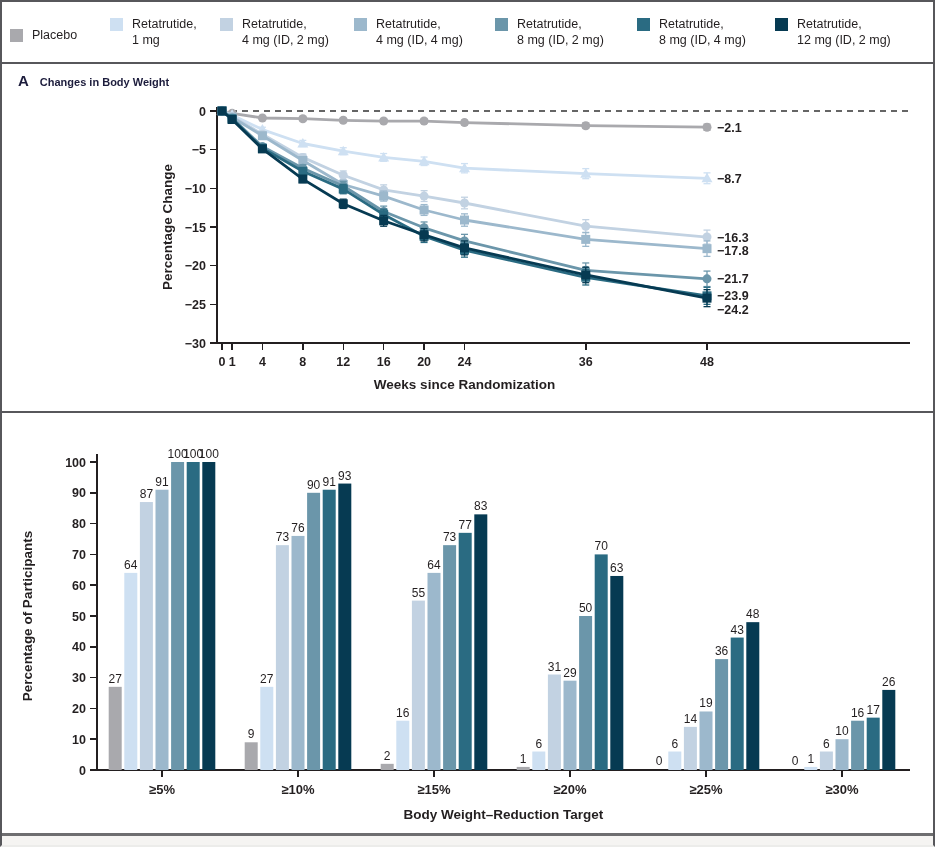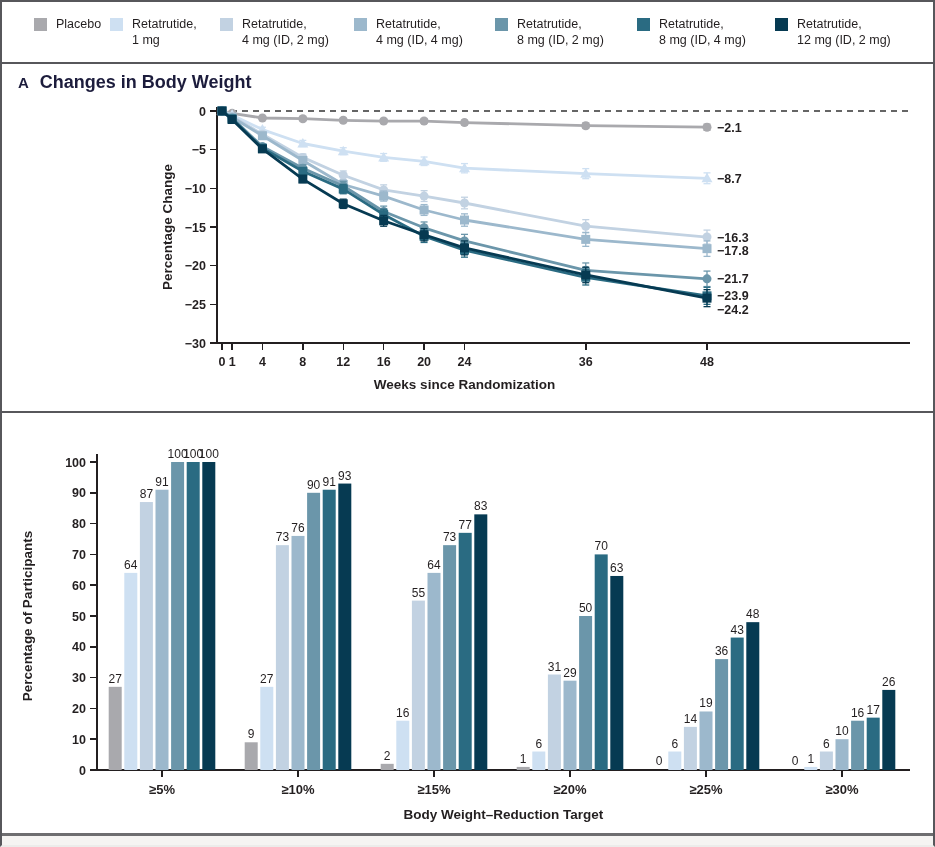--- a/index.html
+++ b/index.html
@@ -6,37 +6,37 @@
   #figure{position:relative;width:935px;height:847px;background:#fff;
           border:2px solid #57575b;border-bottom-color:#ececea;box-sizing:border-box;
           font-family:"Liberation Sans",sans-serif;color:#231f20;overflow:hidden;}
   .sep{position:absolute;left:0;width:100%;height:2px;background:#57575b;}
   .legend{position:absolute;left:0;top:0;width:100%;height:60px;}
   .legend-item{position:absolute;top:14px;display:flex;align-items:flex-start;}
   .legend-swatch{width:13px;height:13px;flex:0 0 13px;margin-top:2px;}
   .legend-label{margin-left:9px;font-size:12.5px;line-height:1.3;white-space:pre-line;}
   .panel-title{position:absolute;left:16px;font-weight:bold;color:#1c1c3c;}
   .panel-letter{font-size:15px;margin-right:11px;}
-  .panel-name{font-size:18px;}
+  .panel-name{font-size:11px;}
   svg{position:absolute;left:0;}
   svg text{font-family:"Liberation Sans",sans-serif;fill:#231f20;}
   .tick{font-size:12.5px;font-weight:bold;}
   .axis-title{font-size:13.5px;font-weight:bold;}
   .endlbl{font-size:12.5px;font-weight:bold;}
   .val{font-size:12px;}
   .catlbl{font-size:13px;font-weight:bold;}
   .bottom-rule{position:absolute;left:0;top:831px;width:100%;height:3px;background:#6e6e70;}
   .bottom-band{position:absolute;left:0;top:834px;width:100%;height:13px;background:#f5f4f2;}
 </style>
 </head>
 <body>
 
 <div id="figure">
   <div class="legend">
-      <div class="legend-item" style="left: 32px;">
+      <div class="legend-item" style="left: 8px; margin-top: 11px;">
         <span class="legend-swatch" style="background: rgb(169, 169, 173);"></span>
         <span class="legend-label">Placebo</span>
       </div>
       <div class="legend-item" style="left: 108px;">
         <span class="legend-swatch" style="background: rgb(206, 224, 242);"></span>
         <span class="legend-label">Retatrutide,
 1 mg</span>
       </div>
       <div class="legend-item" style="left: 218px;">
         <span class="legend-swatch" style="background: rgb(194, 210, 226);"></span>

